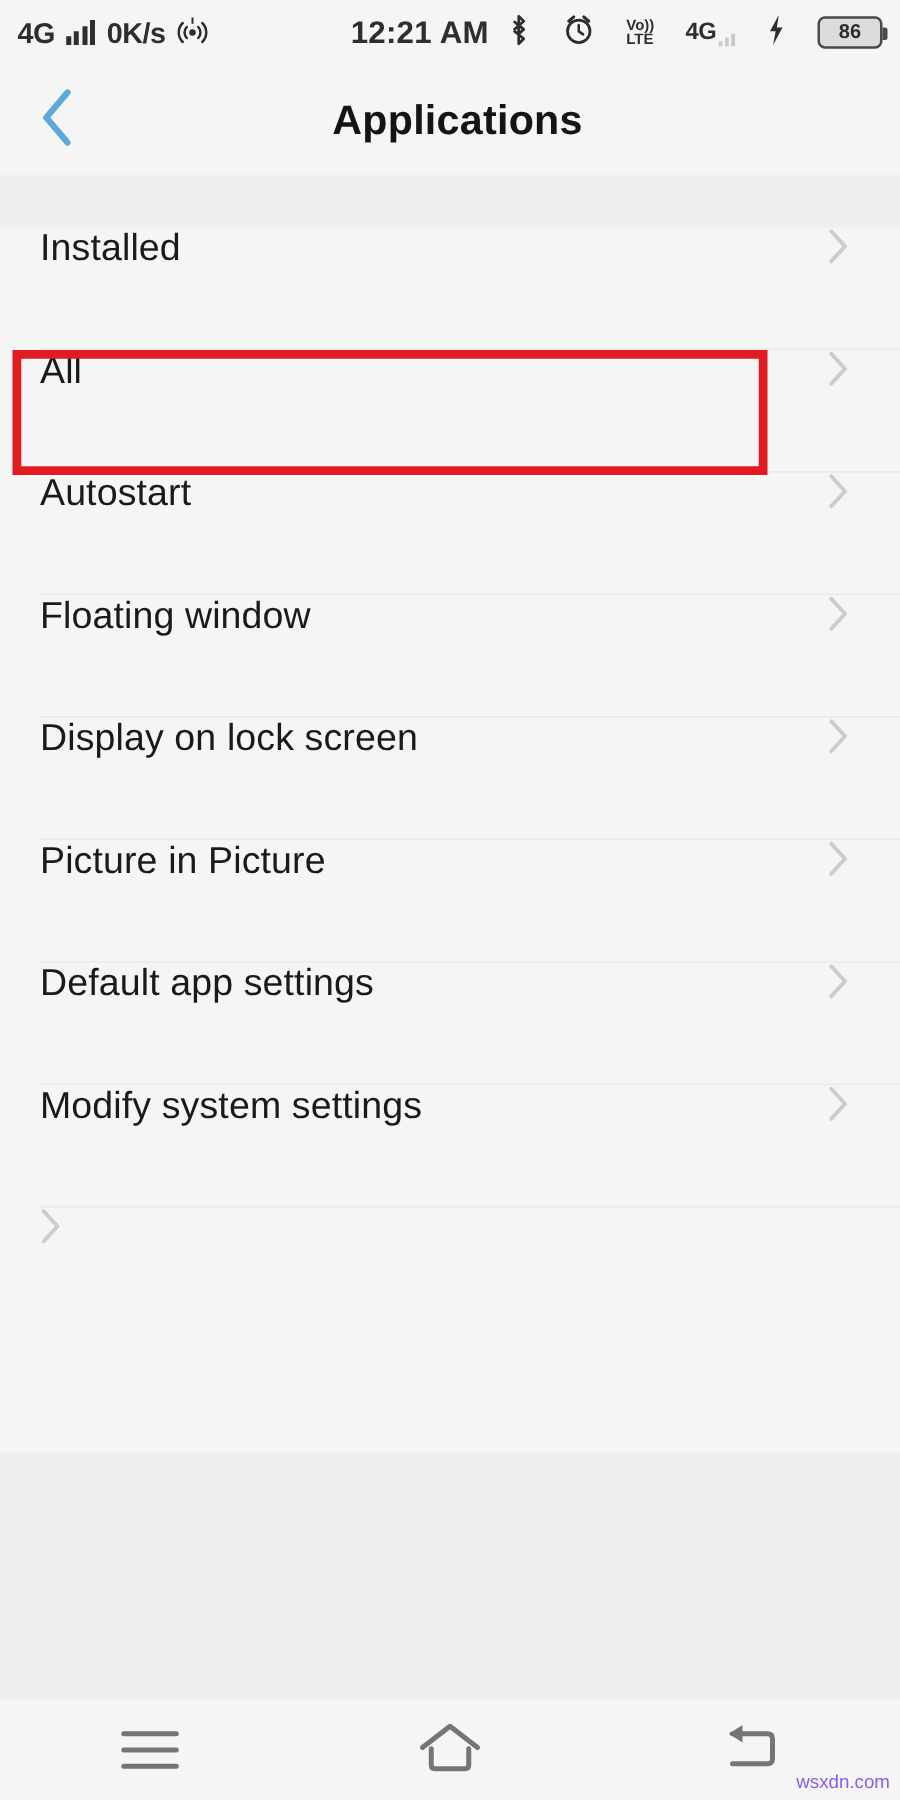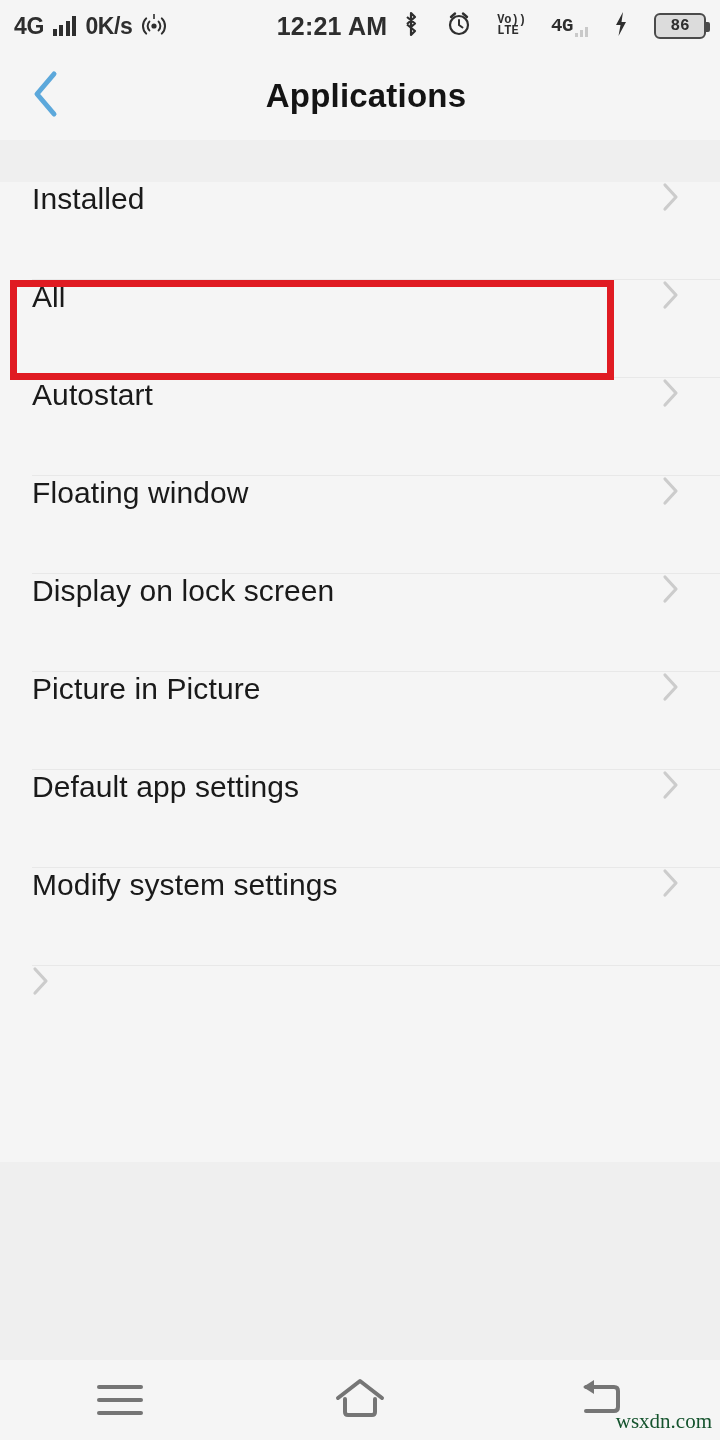--- a/index.html
+++ b/index.html
@@ -20,21 +20,21 @@
     position:absolute; top:0; left:0;
     width:720px; height:52px;
     background:#f5f5f5;
     display:flex; align-items:center;
     padding:0 14px;
     color:#3a3a3a;
   }
   .sb-left, .sb-right { display:flex; align-items:center; }
   .sb-left { flex:0 0 auto; gap:9px; }
   .sb-center { flex:1; display:flex; justify-content:flex-end; }
-  .sb-right { flex:0 0 auto; gap:25px;font-family:Liberation Mono, monospace; }
+  .sb-right { flex:0 0 auto; gap:25px; }
   .sb-text {
     font-size:23px; font-weight:bold;
     letter-spacing:-0.4px; color:#2e2e2e;
     white-space:nowrap;
     text-align:center;
   }
   #clock {
     font-size:25px; font-weight:bold;
     color:#2e2e2e; letter-spacing:0.2px;
     transform:translateX(-14px);
@@ -162,22 +162,22 @@
     cursor:pointer;
   }
   .menu-icon { display:flex; flex-direction:column; gap:9px; }
   .menu-icon i {
     display:block; width:46px; height:4px;
     background:#757575; border-radius:2px;
   }
   #watermark {
     position:absolute;
     right:8px; bottom:6px;
-    font-size:21px; color:#14532d;
-    font-family:Liberation Serif, serif;
+    font-size:15px; color:#8b5cf6;
+    font-family:Liberation Sans, sans-serif;
   }
 </style>
 </head>
 <body>
 
 <div id="phone">
 
   <div id="status-bar">
     <div class="sb-left">
       <span class="sb-text">4G</span>

